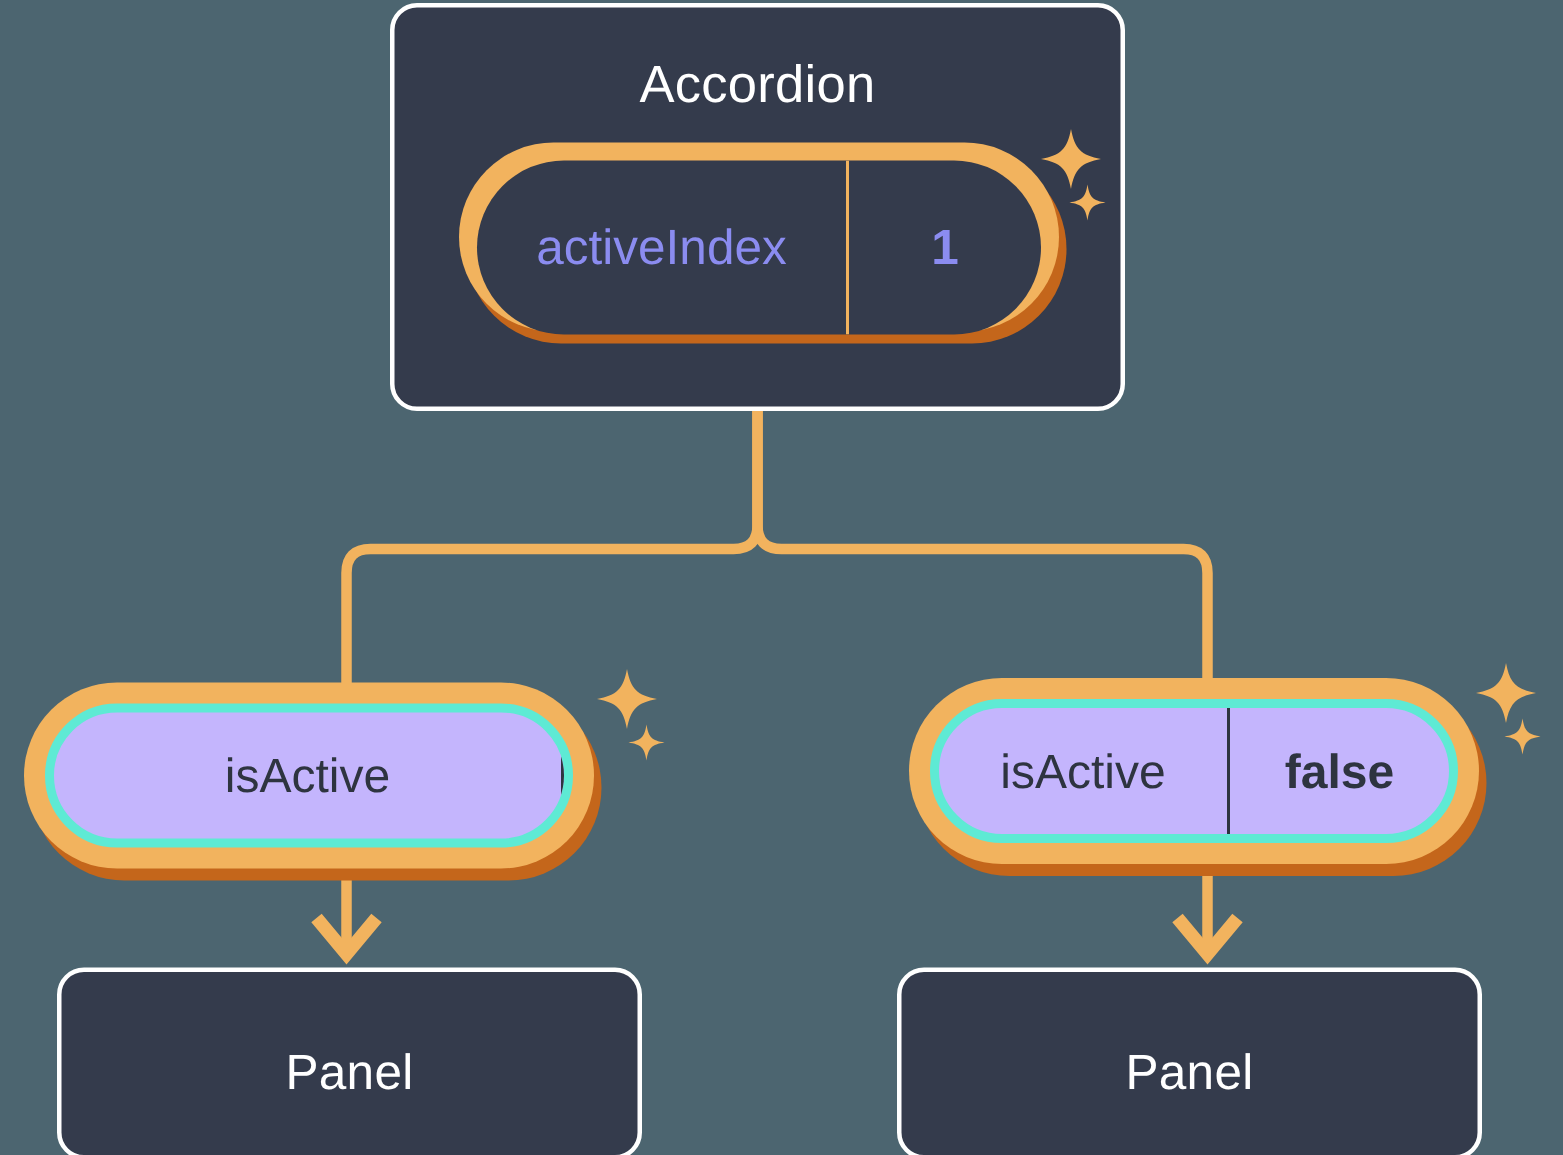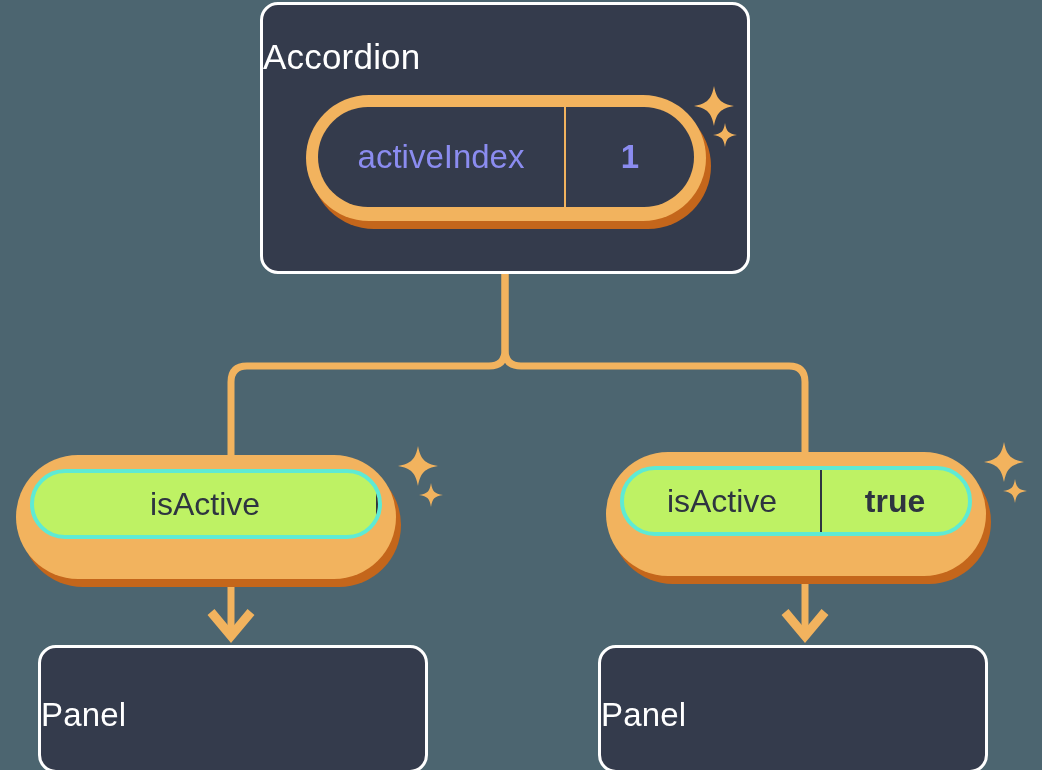--- a/index.html
+++ b/index.html
@@ -30,21 +30,21 @@
     position: absolute;
     background: #343B4C;
     border: 3px solid #FFFFFF;
     border-radius: 18px;
     box-sizing: border-box;
     z-index: 3;
   }
   .card-title {
     position: absolute;
     left: 0; right: 0;
-    text-align: left;
+    text-align: center;
     color: #FFFFFF;
     font-size: 35px;
     font-weight: 400;
     letter-spacing: 0.2px;
   }
 
   #accordion-card {
     left: 260px; top: 2px;
     width: 490px; height: 272px;
   }
@@ -83,21 +83,21 @@
     box-sizing: border-box;
   }
 
   
   #ai-ring {
     left: 306px; top: 95px;
     width: 400px; height: 126px;
   }
   #ai-inner {
     left: 318px; top: 107px;
-    width: 376px; height: 100px;
+    width: 376px; height: 116px;
     background: #343B4C;
   }
   #ai-key {
     width: 246px;
     color: #8B8CF0;
     font-size: 33px;
     font-weight: 400;
   }
   #ai-divider {
     width: 2px;
@@ -110,23 +110,23 @@
     color: #8B8CF0;
     font-size: 33px;
     font-weight: 700;
   }
 
   
   .bp-ring {
     width: 380px; height: 124px;
   }
   .bp-inner {
-    width: 352px; height: 70px;
-    background: #bef264;
-    border: 4px solid #5eead4;
+    width: 352px; height: 96px;
+    background: #c4b5fd;
+    border: 6px solid #5eead4;
   }
   .bp-key {
     flex: 1;
     color: #2E3440;
     font-size: 32px;
     font-weight: 400;
   }
   .bp-divider {
     width: 2px;
     background: #2E3440;
@@ -213,21 +213,21 @@
   </div>
 
   <div id="panel-left" class="card panel-card">
     <div class="card-title">Panel</div>
   </div>
 
   <div id="right-ring" class="pill-ring bp-ring"></div>
   <div id="right-inner" class="pill-inner bp-inner">
     <div class="pill-cell bp-key">isActive</div>
     <div class="bp-divider"></div>
-    <div class="pill-cell bp-val">true</div>
+    <div class="pill-cell bp-val">false</div>
   </div>
 
   <div class="sparkle" style="left:982px; top:440px;">
     <svg width="44" height="44" viewBox="0 0 44 44">
       <path d="M22 2 C24.4 15.2 28.8 19.6 42 22 C28.8 24.4 24.4 28.8 22 42 C19.6 28.8 15.2 24.4 2 22 C15.2 19.6 19.6 15.2 22 2 Z" fill="#F2B35E"></path>
     </svg>
   </div>
   <div class="sparkle" style="left:1002px; top:478px;">
     <svg width="26" height="26" viewBox="0 0 26 26">
       <path d="M13 1 C14.4 9.6 16.4 11.6 25 13 C16.4 14.4 14.4 16.4 13 25 C11.6 16.4 9.6 14.4 1 13 C9.6 11.6 11.6 9.6 13 1 Z" fill="#F2B35E"></path>

